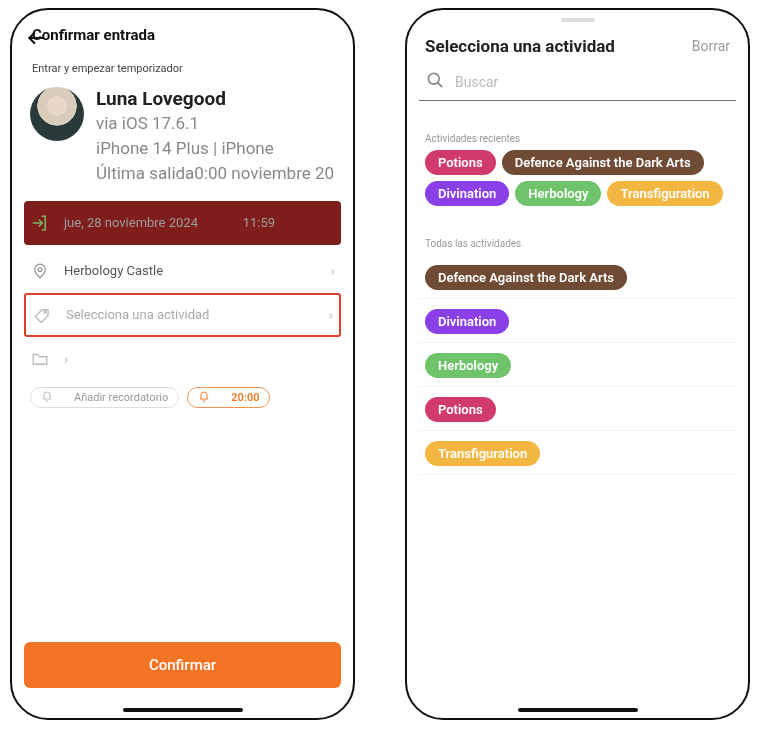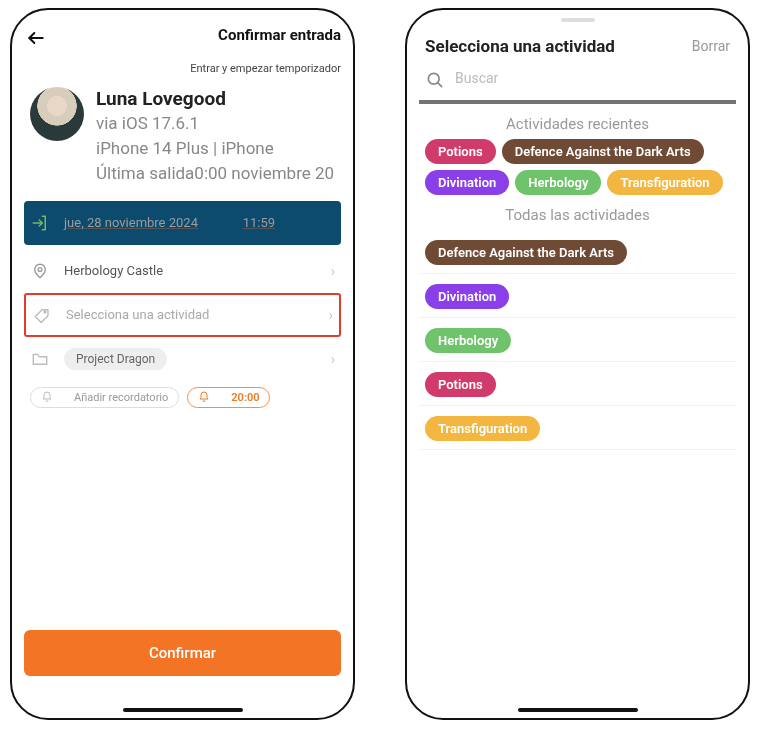--- a/index.html
+++ b/index.html
@@ -66,21 +66,21 @@
       display: flex;
       align-items: center;
       justify-content: center;
       cursor: pointer;
       font-size: 20px;
       color: #111;
       flex-shrink: 0;
     }
     .hdr-titles {
       flex: 1;
-      text-align: right;
+      text-align: left;
       margin-left: -24px;
     }
     .hdr-title {
       font-size: 15px;
       font-weight: 700;
       color: #111;
     }
     .hdr-sub {
       font-size: 11px;
       color: #444;
@@ -129,24 +129,23 @@
     .row .row-body {
       flex: 1;
       display: flex;
       align-items: center;
     }
     .chev {
       color: #c7c7c7;
       font-size: 14px;
     }
     .date-row {
-      background: #0c4a6e;
+      background: #7f1d1d;
       border-radius: 4px;
       margin: 4px 0;
-      text-decoration: underline;
     }
     .date-row .row-icon { color: #7bb661; }
     .date-row .date-text {
       flex: 1;
       color: #9c9c9c;
     }
     .date-row .time-text {
       color: #9c9c9c;
       padding-right: 60px;
       text-align: center;
@@ -180,21 +179,21 @@
       color: #999;
       cursor: pointer;
     }
     .pill.orange {
       border-color: #f19149;
       color: #ee7a24;
       font-weight: 600;
     }
     .confirm-btn {
       margin-top: auto;
-      margin-bottom: 26px;
+      margin-bottom: 14px;
       background: #f47425;
       color: #fff;
       text-align: center;
       padding: 14px 0;
       border-radius: 6px;
       font-size: 15px;
       font-weight: 500;
       cursor: pointer;
     }
     
@@ -210,44 +209,43 @@
       font-weight: 700;
       color: #222;
     }
     .r-clear {
       font-size: 14px;
       color: #999;
       cursor: pointer;
     }
     .search-row {
       display: flex;
-      align-items: flex-start;
+      align-items: flex-end;
       gap: 10px;
       padding: 4px 6px 10px 6px;
-      border-bottom: 4px solid #737373;
+      border-bottom: 1px solid #737373;
       margin-bottom: 8px;
     }
     .search-icon {
       width: 20px;
       height: 20px;
       color: #888;
     }
     .search-input {
       border: none;
       outline: none;
       font-size: 14px;
       color: #333;
       flex: 1;
     }
     .search-input::placeholder { color: #bbb; }
     .section-label {
-      font-size: 15px;
+      font-size: 10px;
       color: #999;
-      margin: 3px 6px 6px 6px;
-      text-align: center;
+      margin: 24px 6px 6px 6px;
     }
     .chips-wrap {
       display: flex;
       flex-wrap: wrap;
       gap: 6px;
       padding: 0 6px 8px 6px;
     }
     .chip {
       padding: 5px 13px;
       border-radius: 14px;
@@ -328,23 +326,20 @@
       <span class="row-body">Selecciona una actividad</span>
       <span class="chev">›</span>
     </div>
 
     <div class="row">
       <span class="row-icon">
         <svg width="18" height="18" viewBox="0 0 24 24" fill="none" stroke="#bbb" stroke-width="1.8" stroke-linejoin="round">
             <path d="M3 6h6l2 3h10v10H3z"></path>
           </svg>
       </span>
-      <span class="row-body">
-          <span class="chip-proj">Project Dragon</span>
-        </span>
       <span class="chev">›</span>
     </div>
 
 
     <div class="reminders">
       <span class="pill">
         <svg width="12" height="12" viewBox="0 0 24 24" fill="none" stroke="#bbb" stroke-width="2">
             <path d="M6 8a6 6 0 1 1 12 0v5l2 3H4l2-3z"></path>
             <path d="M10 19a2 2 0 0 0 4 0"></path>
           </svg>

